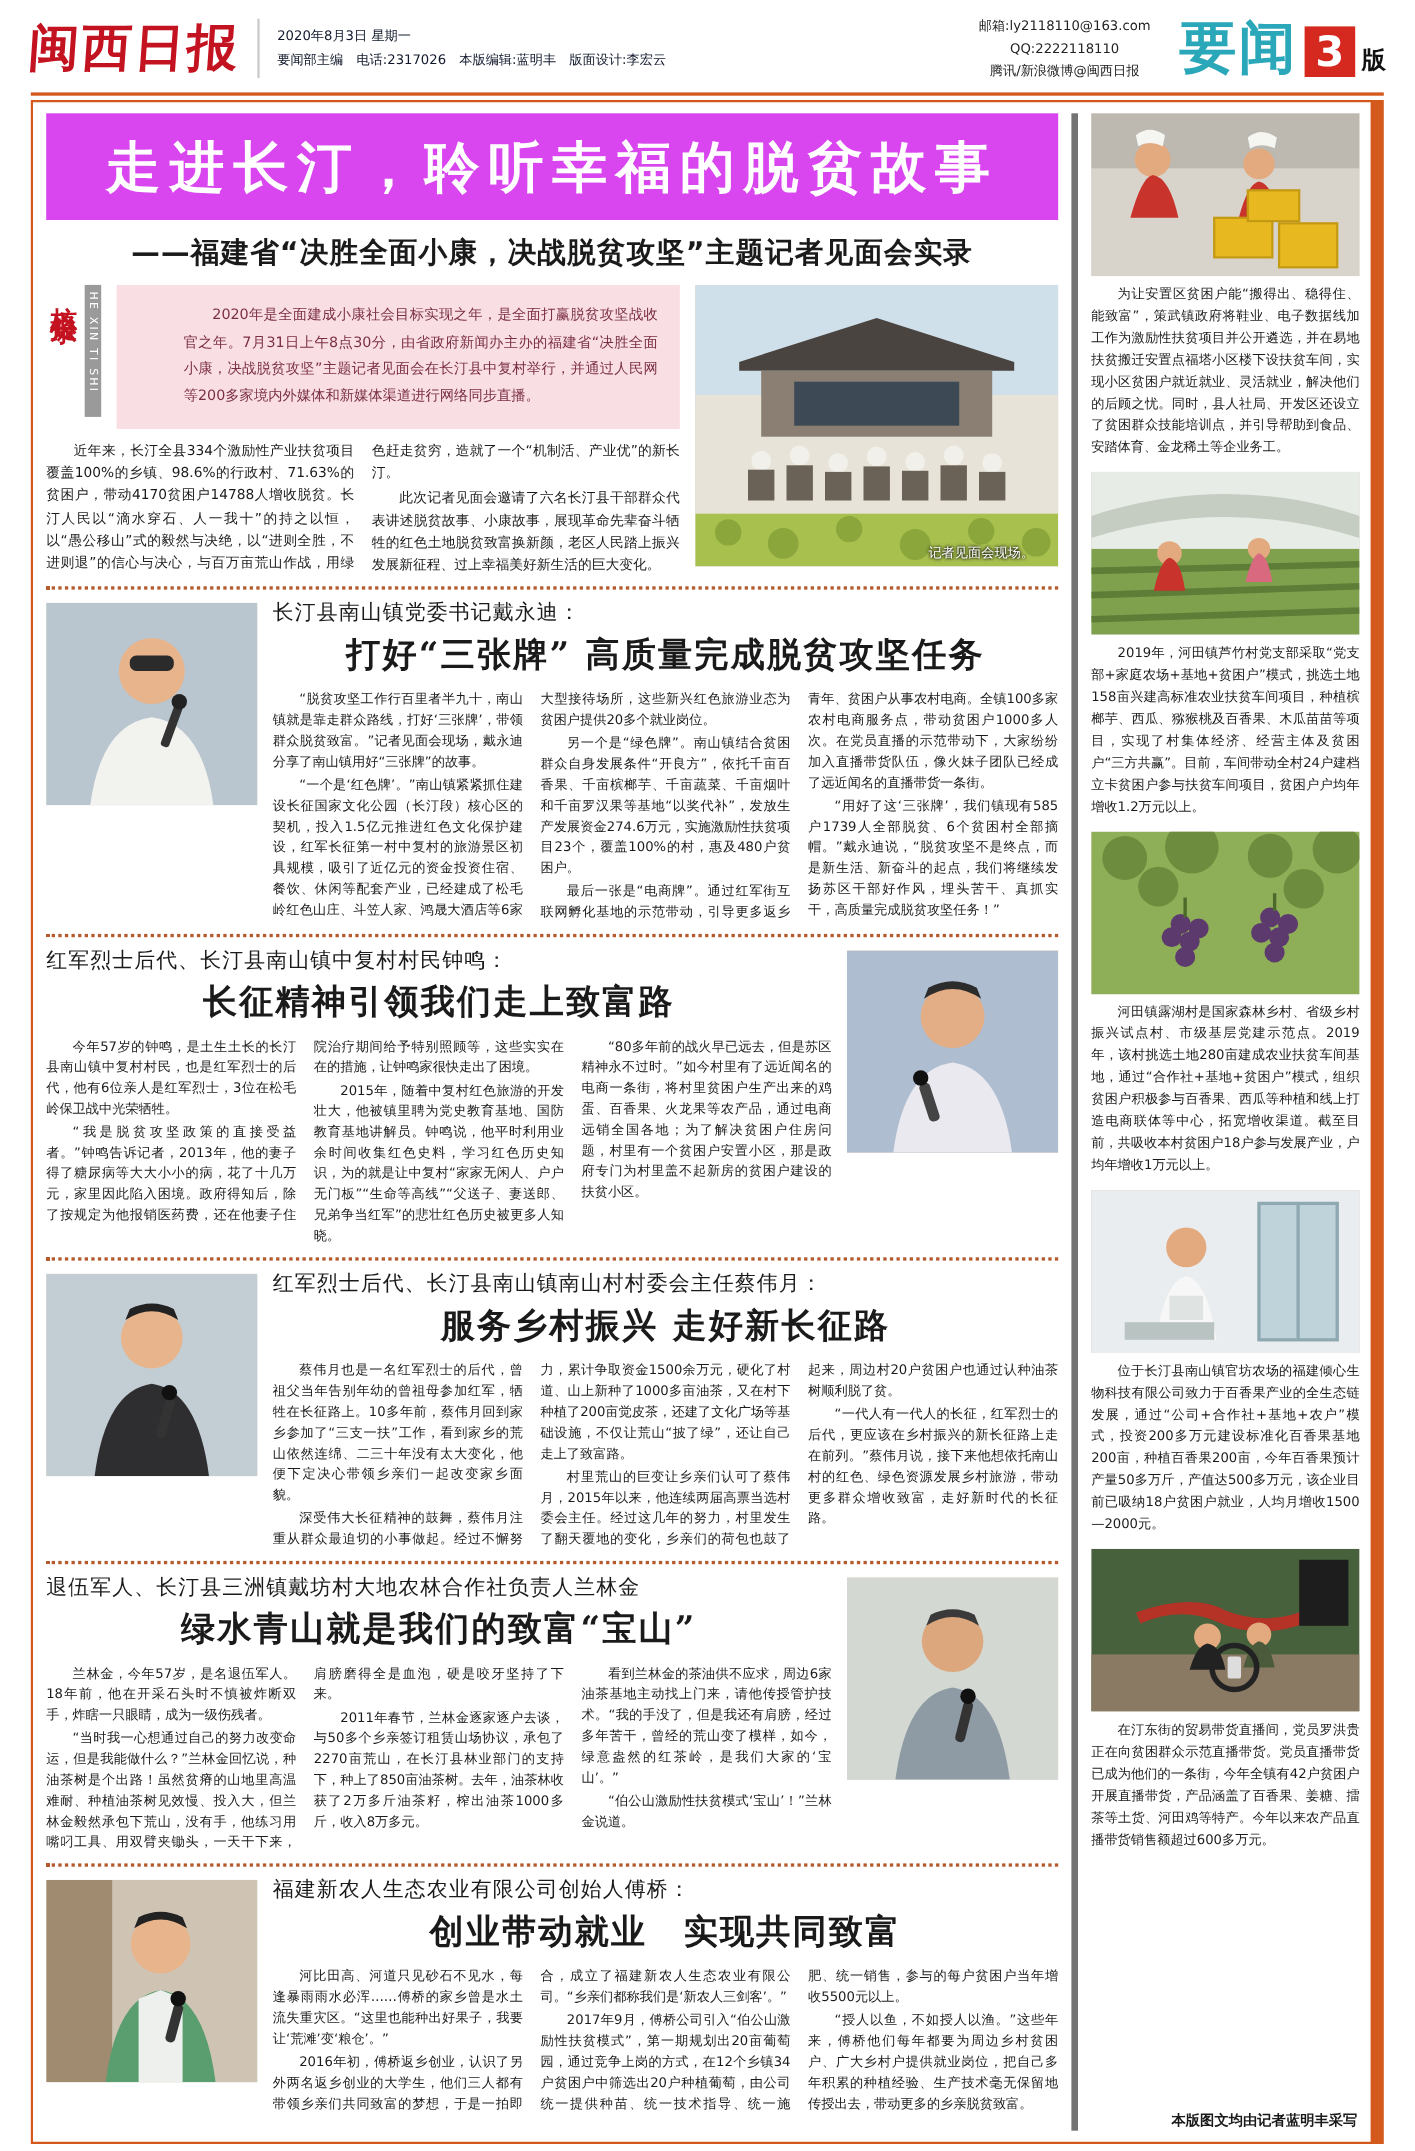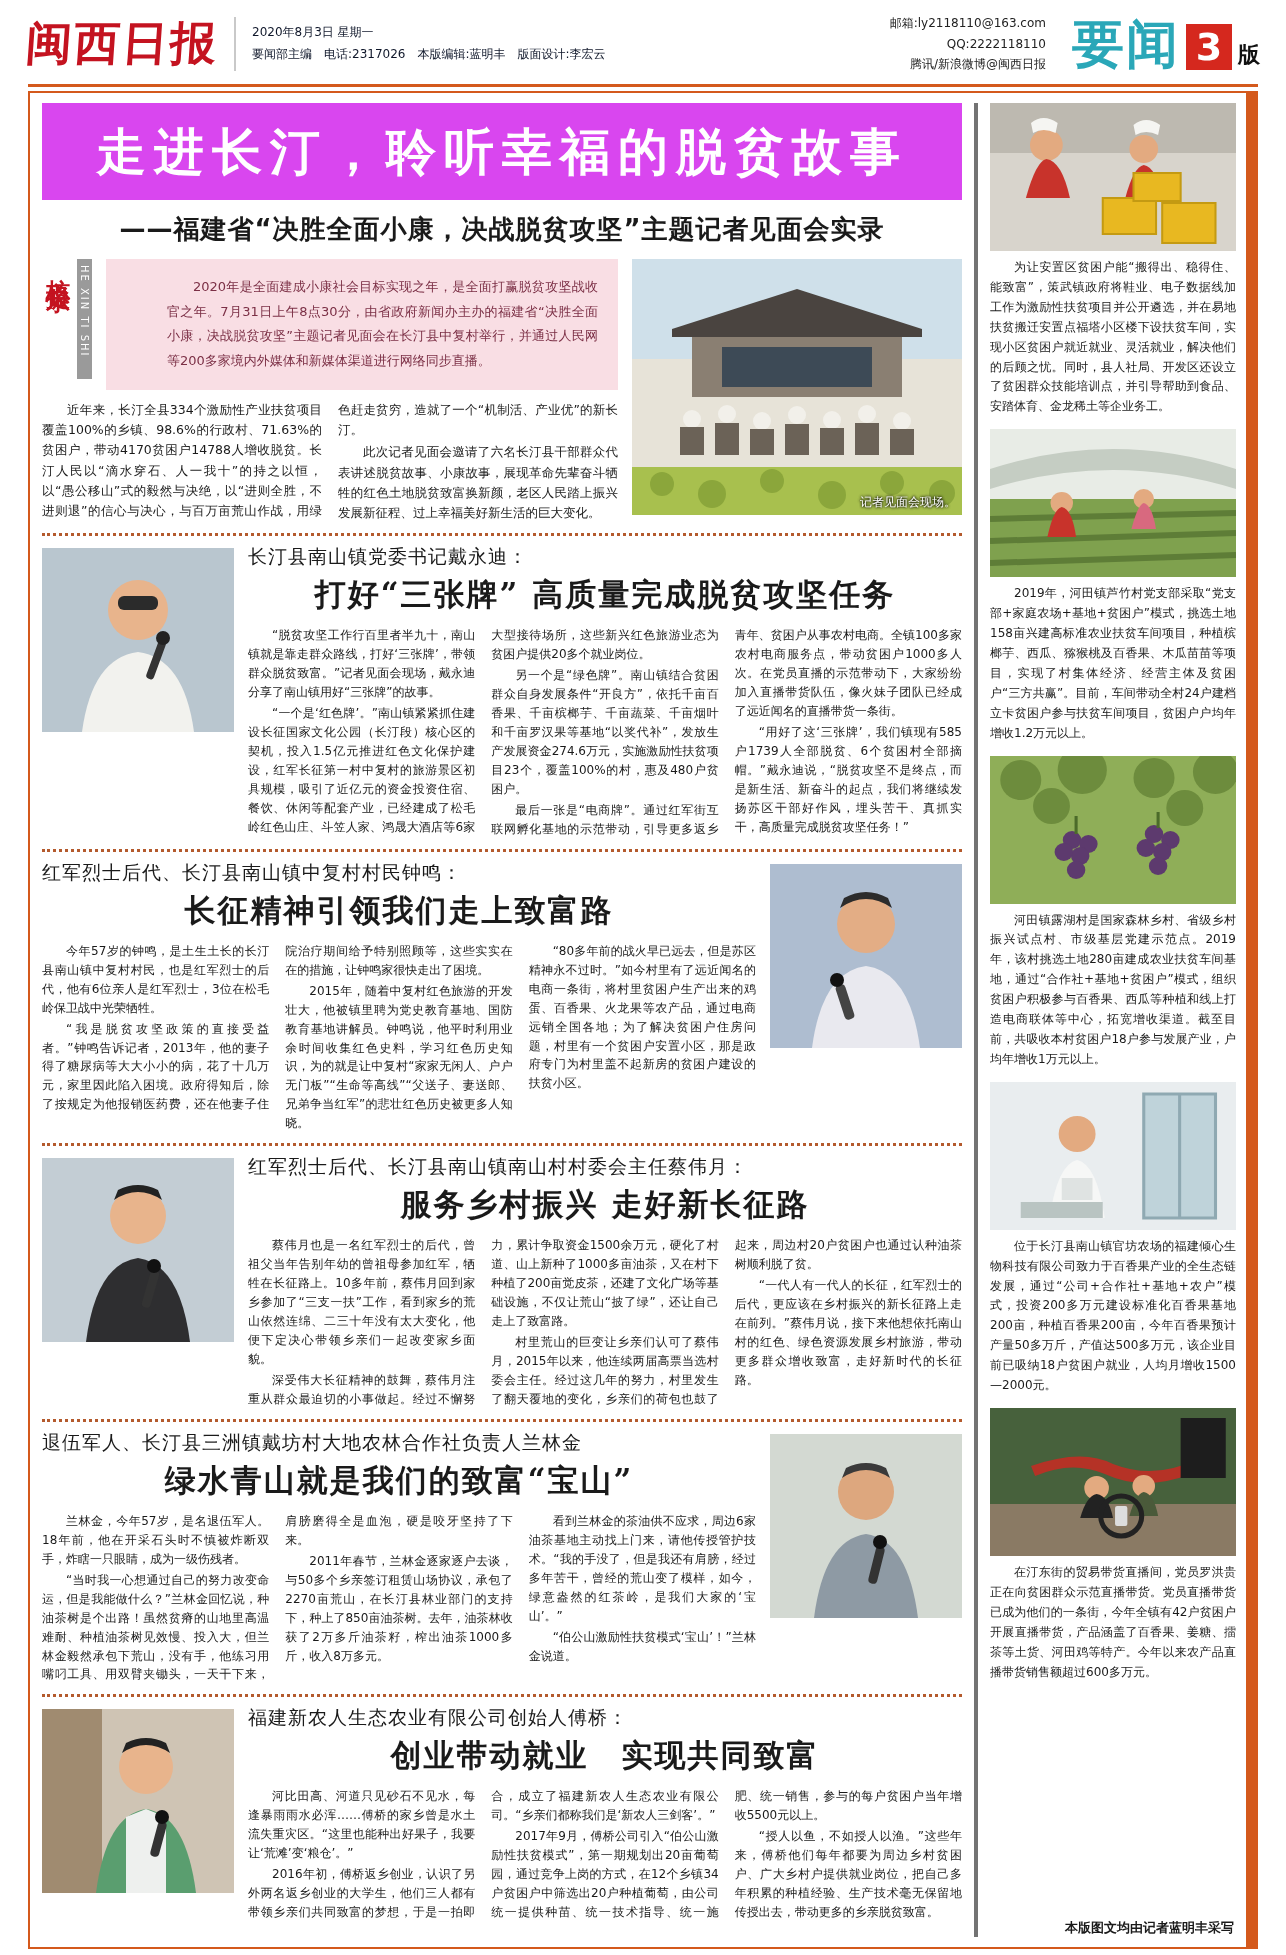--- a/index.html
+++ b/index.html
@@ -5,32 +5,32 @@
   * { margin:0; padding:0; box-sizing:border-box; }
   html,body { width:1286px; background:#ffffff; font-family:"DejaVu Sans",sans-serif; color:#1a1a1a; }
   body { height:1955px; overflow:hidden; }
 
   
   .header { height:84px; padding:8px 26px 4px 26px; display:flex; align-items:center; gap:16px; }
   .masthead { font-size:46px; font-weight:bold; color:#c41320; letter-spacing:2px; font-family:"DejaVu Serif",serif; transform:skewX(-4deg); white-space:nowrap; }
   .hdr-div { width:2px; height:54px; background:#c9c9c9; }
   .pubinfo { font-size:12px; line-height:1.8; color:#0f172a; white-space:nowrap; }
   .hdr-spacer { flex:1; }
-  .contacts { font-size:12px; line-height:1.7; color:#222; text-align:right; white-space:nowrap; }
+  .contacts { font-size:12px; line-height:1.7; color:#222; text-align:center; white-space:nowrap; }
   .badge { display:flex; align-items:flex-end; gap:6px; margin-left:10px; }
   .badge-section { font-size:52px; font-weight:bold; color:#2aa7b8; letter-spacing:2px; line-height:1; }
   .badge-num { width:46px; height:46px; background:#d5281e; color:#fff; font-size:38px; font-weight:bold; display:flex; align-items:center; justify-content:center; }
   .badge-ban { font-size:22px; font-weight:bold; color:#111; }
 
   .toprule { height:3px; background:#d4591c; margin:0 28px; }
 
   
   .frame { margin:4px 28px 0 28px; border:2px solid #d4591c; border-right:12px solid #d4591c; height:1858px; display:flex; padding:10px 10px 10px 12px; gap:12px; overflow:hidden; }
   .main { flex:1; min-width:0; display:flex; flex-direction:column; }
-  .sidebar { width:262px; flex:none; border-left:4px solid #737373; padding-left:12px; display:flex; flex-direction:column; }
+  .sidebar { width:262px; flex:none; border-left:6px solid #737373; padding-left:12px; display:flex; flex-direction:column; }
 
   
   .banner { background:#d946ef; color:#fff; text-align:center; font-size:50px; font-weight:bold; letter-spacing:8px; padding:16px 0 14px 0; }
   .subtitle { text-align:center; font-size:26px; font-weight:bold; padding:12px 0 8px 0; letter-spacing:1px; }
 
   
   .lead { display:flex; gap:14px; margin-top:4px; }
   .lead-left { flex:1.35; min-width:0; }
   .lead-right { width:330px; flex:none; }
   .hintrow { display:flex; gap:8px; }
@@ -39,21 +39,21 @@
   .hint-en { writing-mode:vertical-rl; font-size:10px; color:#fff; background:#9a9a9a; padding:6px 2px; letter-spacing:2px; height:120px; align-self:flex-start; }
   .pinkbox { flex:1; background:#f9dee4; color:#7b2f45; font-size:13px; line-height:1.9; padding:16px 20px; text-align:justify; }
   .pinkbox p { text-indent:2em;margin-left:41px; }
   .intro { column-count:2; column-gap:16px; font-size:12.5px; line-height:1.62; text-align:justify; margin-top:10px; }
   .intro p, .art-body p { text-indent:2em; margin-bottom:2px; }
 
   
   .photo { position:relative; overflow:hidden; background:#dcd8d0; }
   .photo svg { display:block; width:100%; height:100%; }
   .lead-photo { height:256px; }
-  .photo-cap { position:absolute; right:6px; bottom:4px; font-size:12px; color:#fff; text-shadow:0 0 3px #000,0 0 3px #000; }
+  .photo-cap { position:absolute; right:22px; bottom:4px; font-size:12px; color:#fff; text-shadow:0 0 3px #000,0 0 3px #000; }
 
   
   .dotline { border-top:3px dotted #b45a2d; margin:10px 0 8px 0; }
   .article-inner { display:flex; gap:14px; }
   .speaker-photo { width:192px; height:184px; flex:none; align-self:flex-start; margin-top:4px; }
   .art-content { flex:1; min-width:0; }
   .kicker { font-size:19px; margin-bottom:4px; letter-spacing:1px; }
   .headline { text-align:center; font-size:31px; font-weight:bold; margin-bottom:10px; letter-spacing:2px; font-family:"DejaVu Serif",serif; }
   .art-body { column-count:3; column-gap:16px; font-size:12px; line-height:1.58; text-align:justify; }
 

